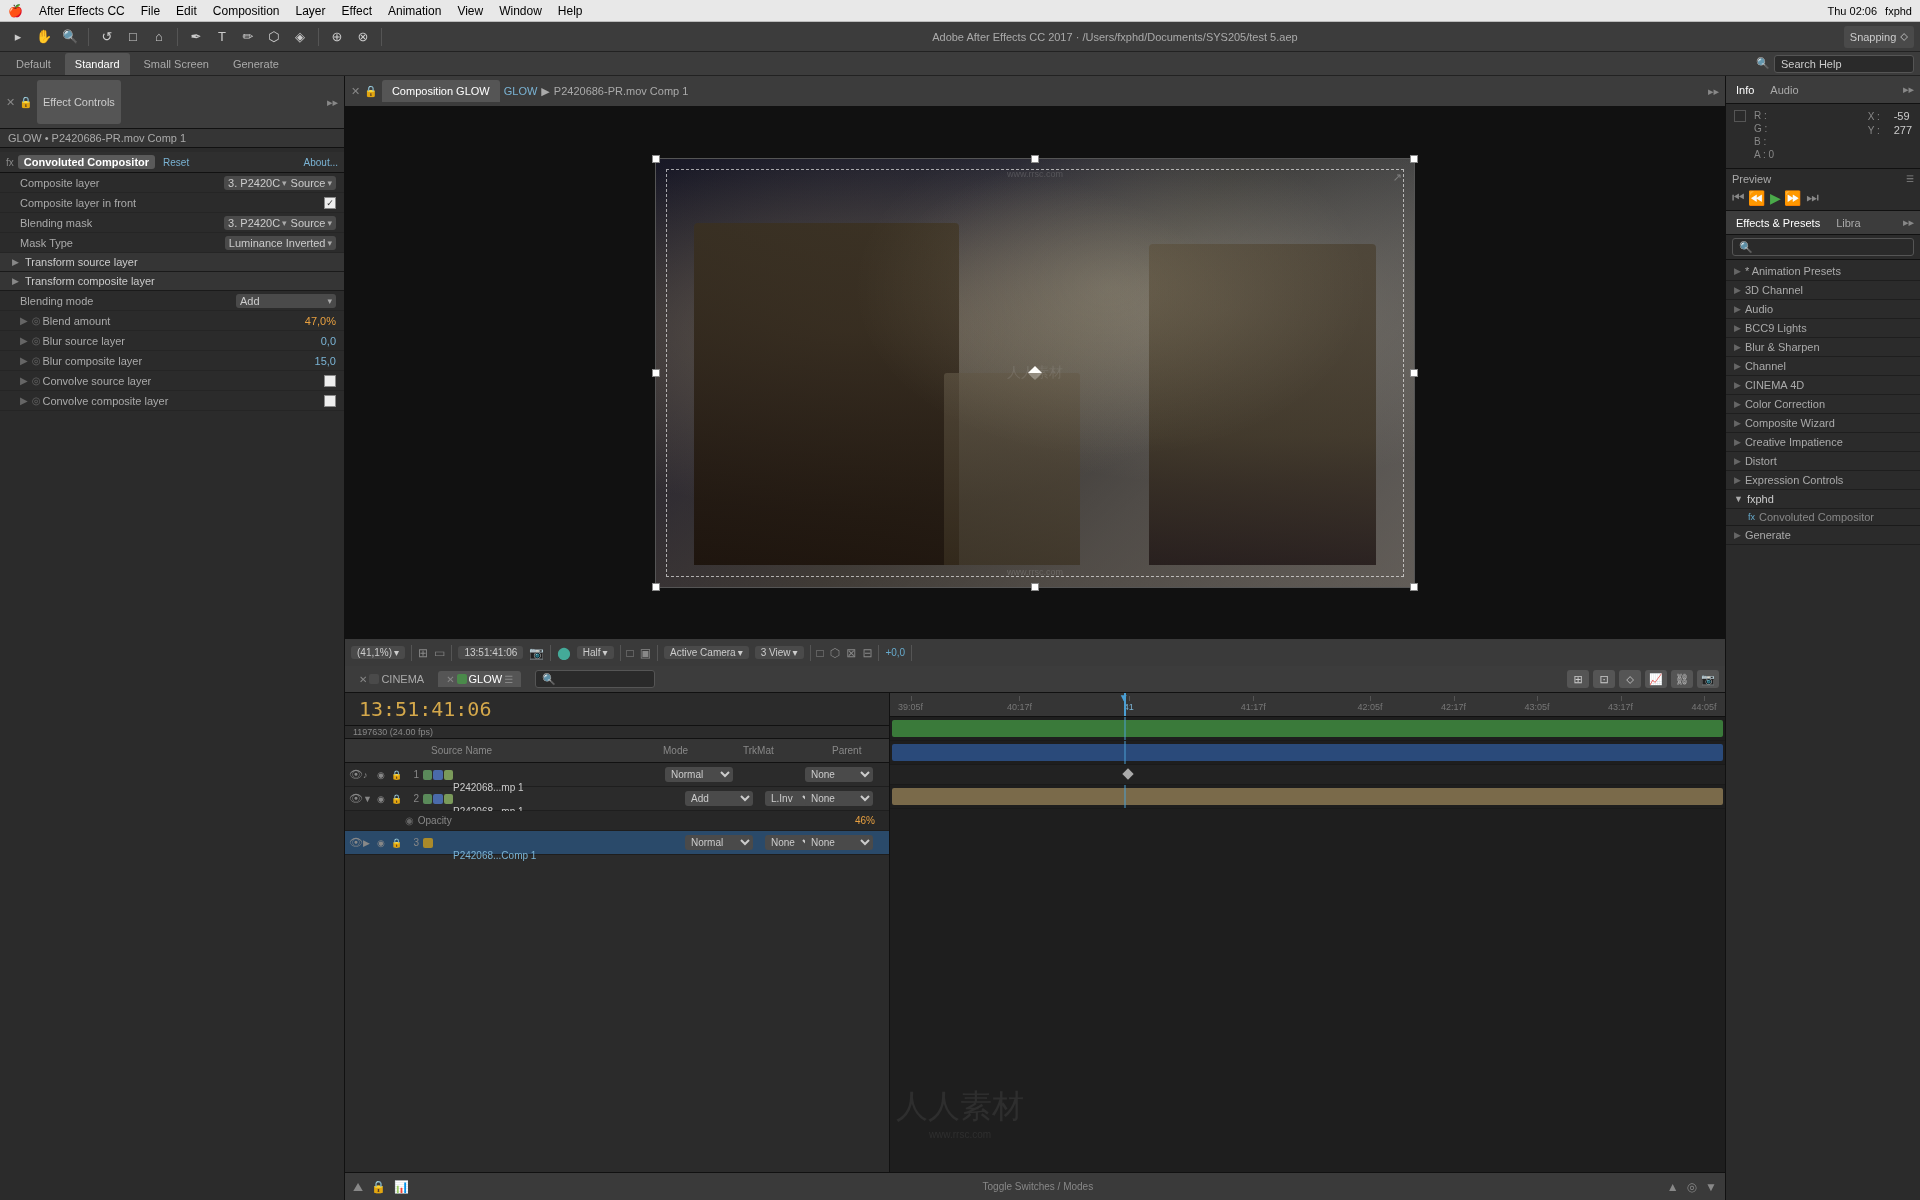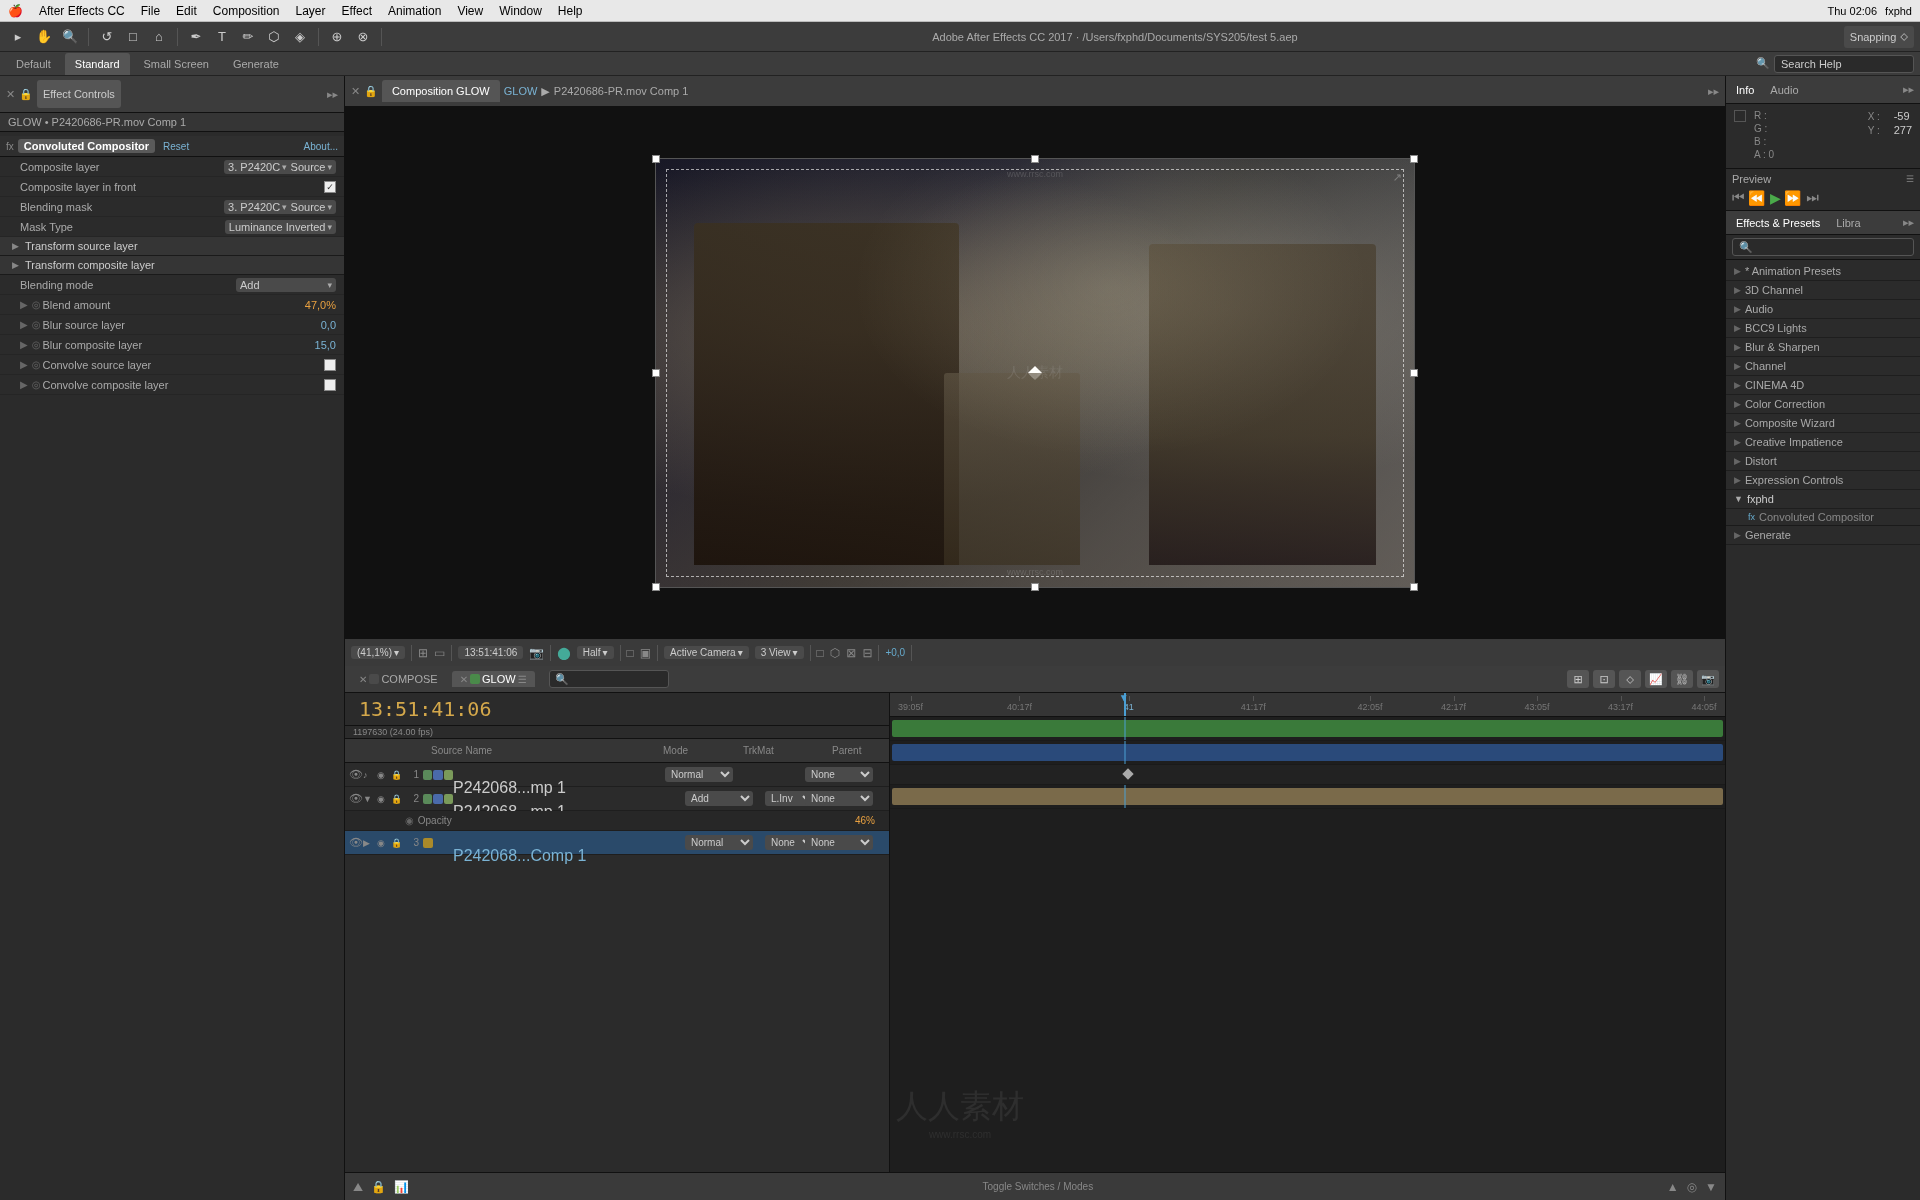--- a/index.html
+++ b/index.html
@@ -95,21 +95,21 @@
     }
     #left-panel-header {
       background: #3c3c3c;
       padding: 4px 6px;
       display: flex;
       align-items: center;
       border-bottom: 1px solid #111;
       gap: 4px;
     }
     .panel-tab {
-      font-size: 11px; color: #ccc; padding: 8px 6px;
+      font-size: 11px; color: #ccc; padding: 16px 6px;
       cursor: pointer; border-radius: 3px;
     }
     .panel-tab.active { background: #555; }
     #effect-controls-title {
       background: #353535;
       padding: 3px 8px;
       font-size: 11px;
       color: #aaa;
       border-bottom: 1px solid #111;
     }
@@ -334,21 +334,21 @@
       border-bottom: 1px solid #1e1e1e;
     }
     .layer-row.selected { background: #2a4a6a; }
     .layer-vis { width: 14px; font-size: 11px; cursor: pointer; color: #888; }
     .layer-audio { width: 14px; font-size: 11px; cursor: pointer; color: #888; }
     .layer-lock { width: 14px; font-size: 11px; cursor: pointer; color: #888; }
     .layer-solo { width: 14px; font-size: 11px; cursor: pointer; color: #888; }
     .layer-num { width: 18px; font-size: 10px; color: #888; text-align: right; padding-right: 4px; }
     .layer-icons { display: flex; gap: 1px; width: 30px; }
     .layer-icon { width: 10px; height: 10px; border-radius: 2px; }
-    .layer-name { flex: 1; font-size: 16px; color: #ccc; overflow: hidden; white-space: nowrap; text-overflow: ellipsis; margin-top: 26px; }
+    .layer-name { flex: 1; font-size: 10px; color: #ccc; overflow: hidden; white-space: nowrap; text-overflow: ellipsis; margin-top: 26px; }
     .layer-name.highlight { color: #7ab3d4; }
     .layer-mode { width: 80px; }
     .layer-trkmat { width: 40px; }
     .layer-parent { width: 80px; }
     .mode-select {
       background: #4a4a4a; border: none; color: #ccc; font-size: 10px;
       border-radius: 3px; padding: 1px 2px; width: 68px; cursor: pointer;
     }
     .trkmat-select {
       background: #4a4a4a; border: none; color: #ccc; font-size: 10px;
@@ -784,21 +784,21 @@
         <span class="footer-value">+0,0</span>
         <span class="footer-separator"></span>
       </div>
     </div>
 
     <div id="timeline">
       <div id="timeline-header">
         <div class="tl-tab" style="display:flex; align-items:center; gap:2px;">
           <span style="font-size:10px; color:#888;">✕</span>
           <span style="width:10px; height:10px; background:#4a4a4a; border-radius:2px; display:inline-block;"></span>
-          <span>COMPOSE</span>
+          <span>CINEMA</span>
         </div>
         <div class="tl-tab active" style="display:flex; align-items:center; gap:2px;">
           <span style="font-size:10px; color:#888;">✕</span>
           <span style="width:10px; height:10px; background:#4a8a4a; border-radius:2px; display:inline-block;"></span>
           <span>GLOW</span>
           <span style="font-size:10px; color:#888;">☰</span>
         </div>
         <input id="timeline-search" type="text" placeholder="🔍" style="">
         <div id="timeline-tools">
           <div class="tl-tool">⊞</div>

